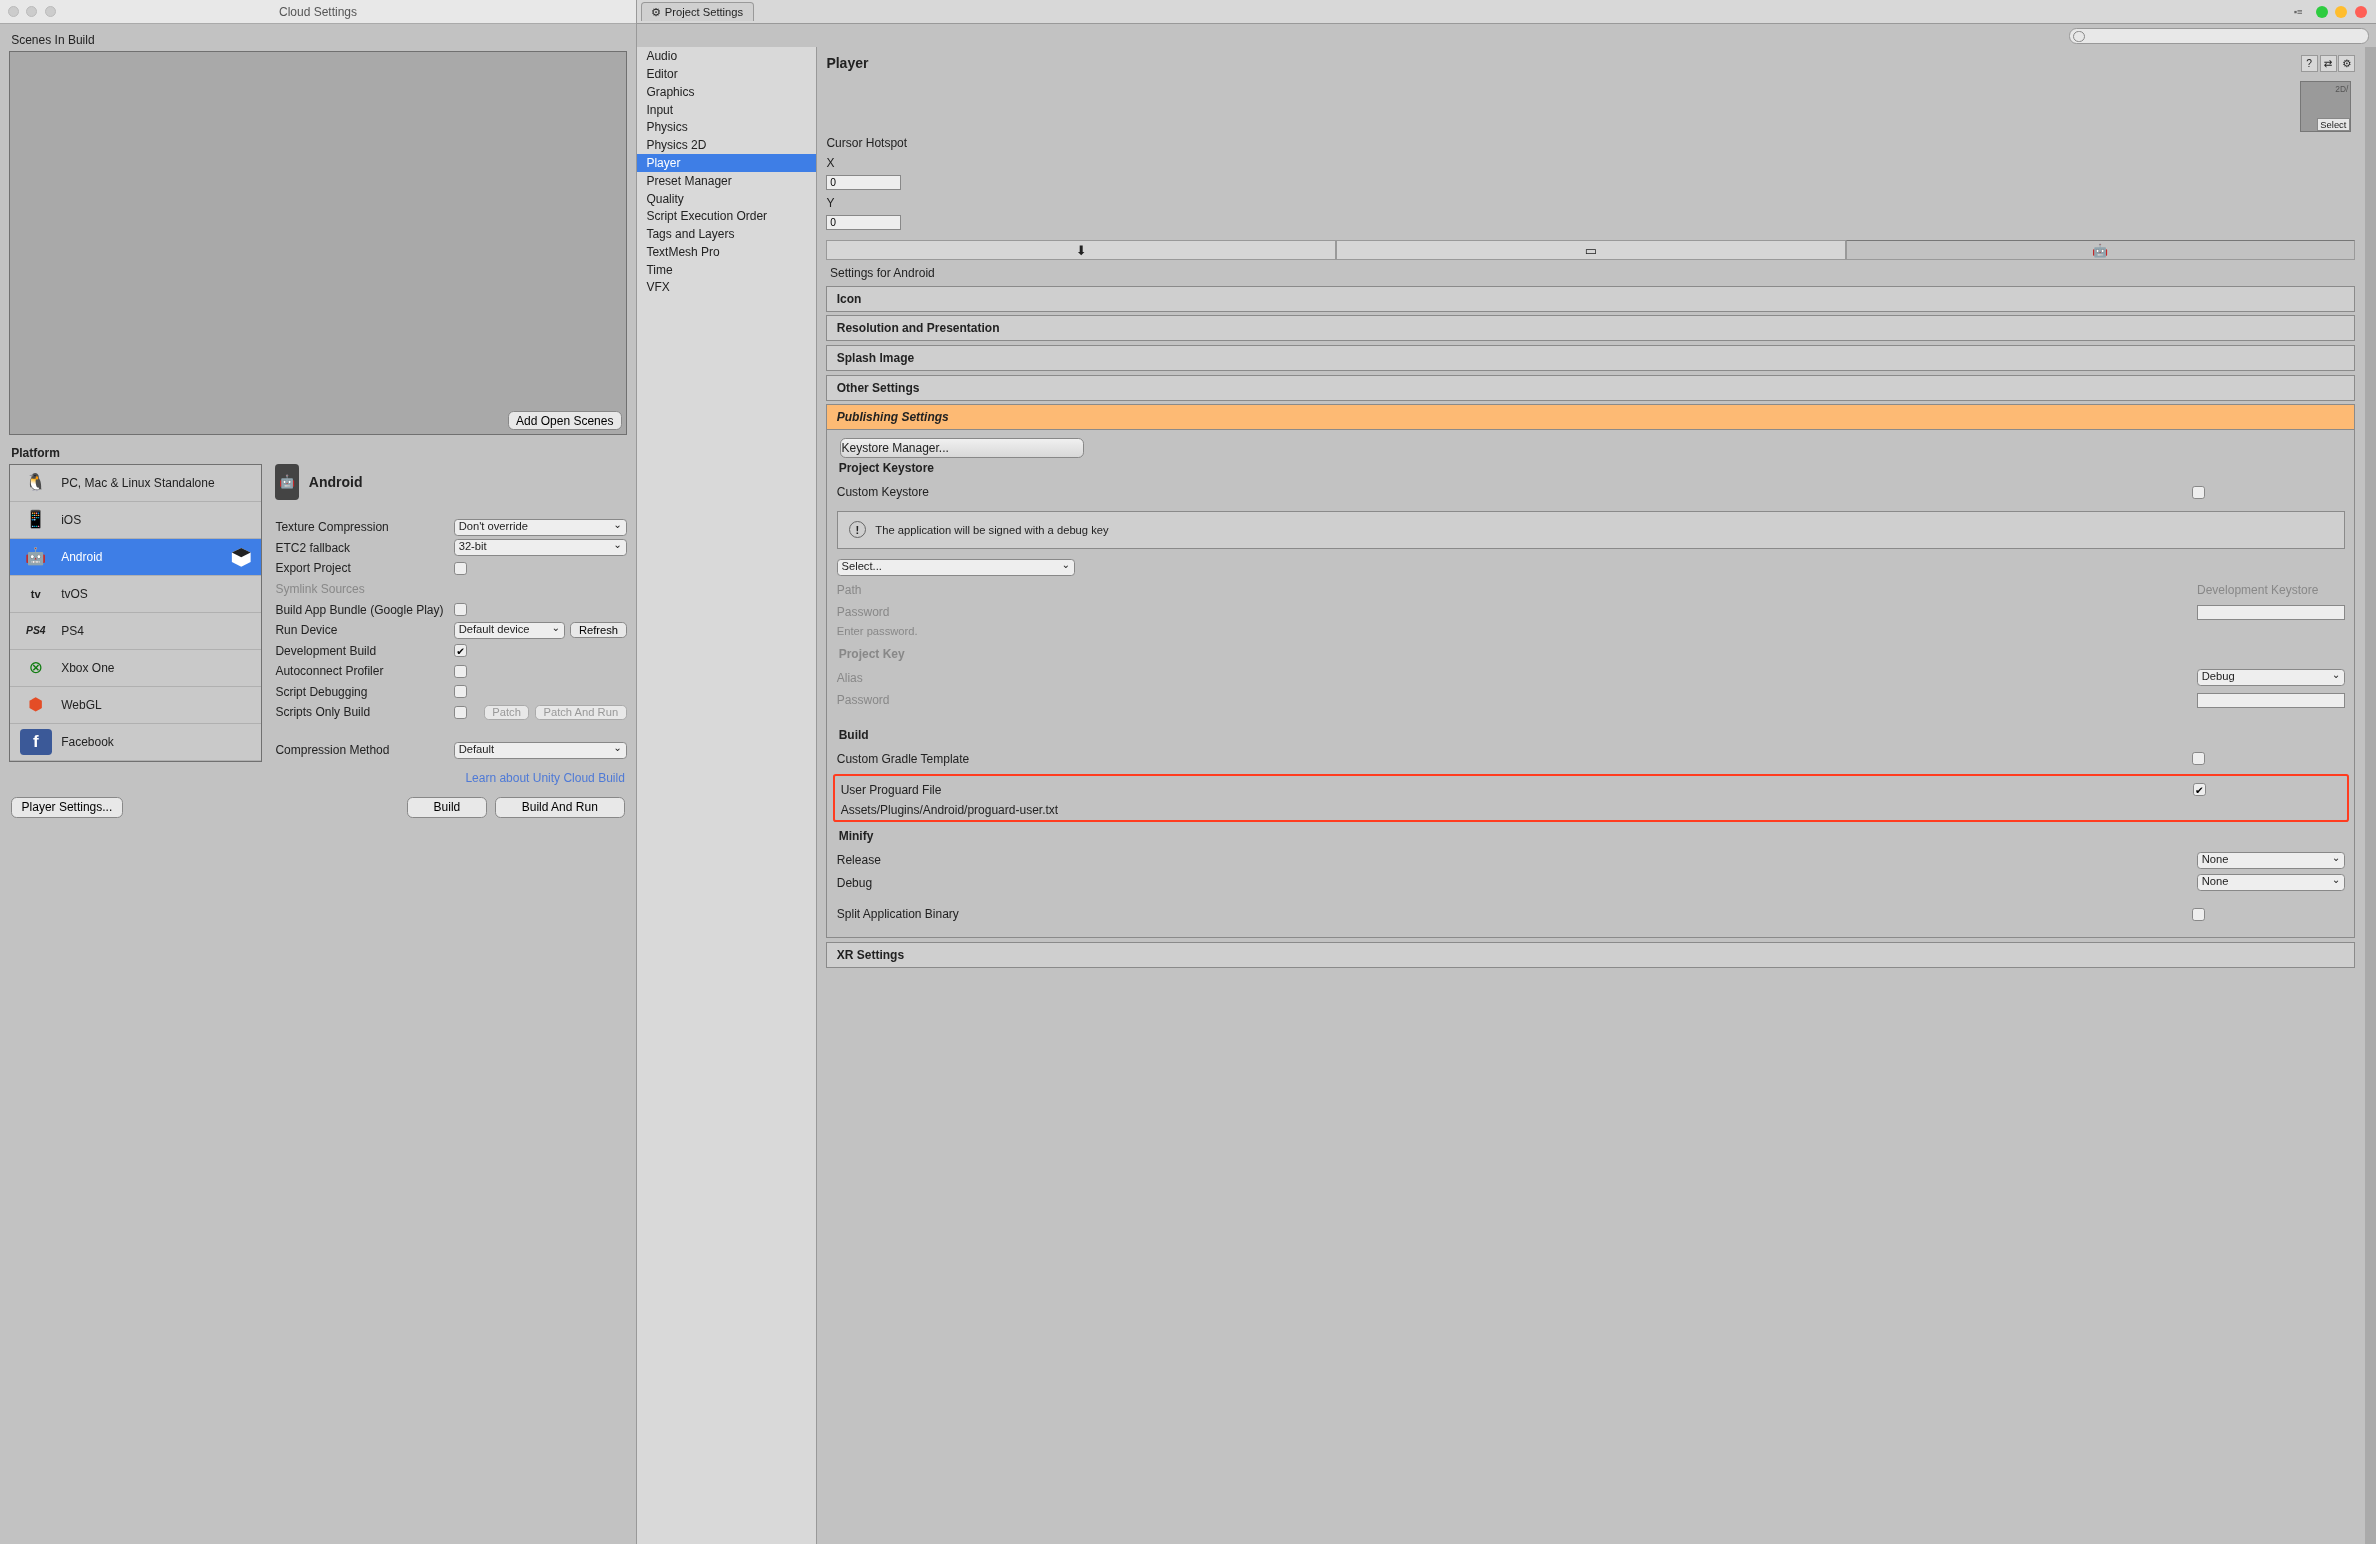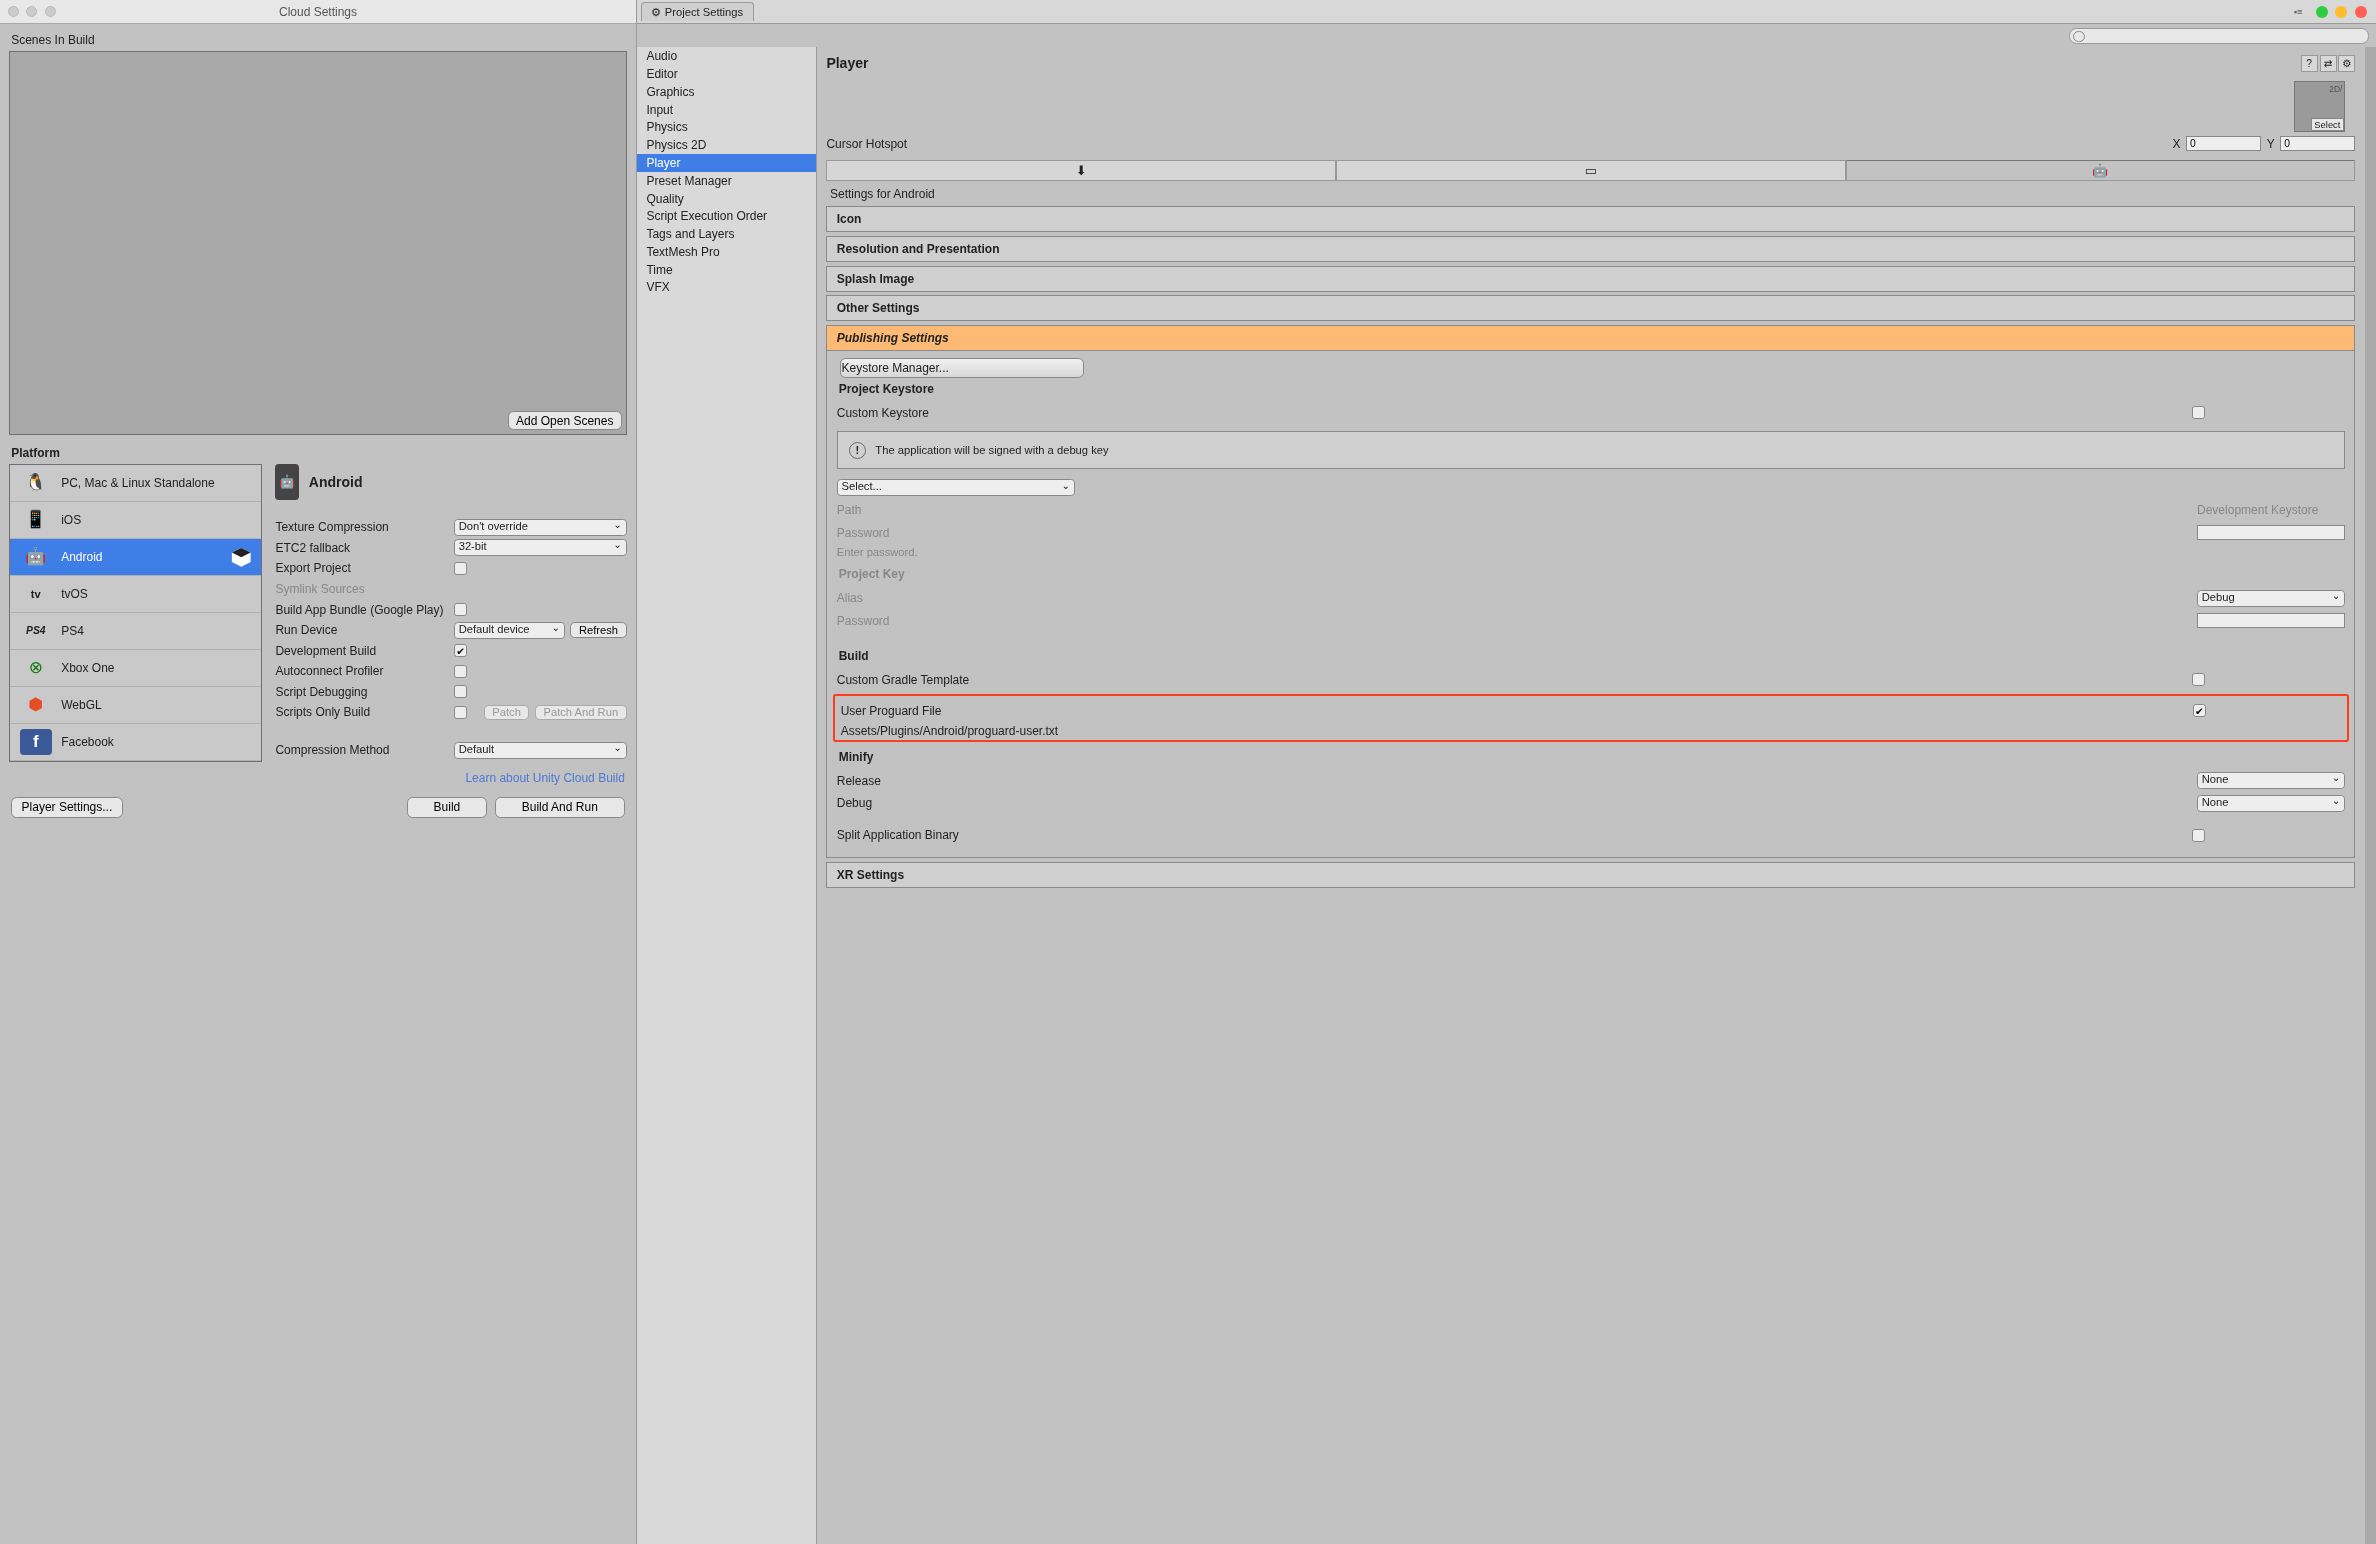--- a/index.html
+++ b/index.html
@@ -63,21 +63,21 @@
 .ps-side-item.selected { background: #3e7ee6; color: #fff; }
 
 .ps-main { flex: 1; display: flex; flex-direction: column; overflow-y: auto; background: #c2c2c2; }
 .ps-header { display: flex; align-items: flex-start; padding: 7.5px 9.4px 0; }
 .ps-header h2 { font-size: 14px; font-weight: 700; }
 .ps-header-icons { margin-left: auto; display: flex; gap: 1.9px; }
 .hicon { width: 17px; height: 17px; background: #d8d8d8; border: 0.9px solid #999; display: flex; align-items: center; justify-content: center; font-size: 10.3px; }
 
 .cursor-thumb { margin-left: auto; margin-right: 5.6px; width: 51px; height: 51px; background: #9a9a9a; border: 0.9px solid #777; position: relative; margin-top: 9.4px; }
 .cursor-thumb .sel { position: absolute; right: 0; bottom: 0; background: #e8e8e8; border: 0.9px solid #888; font-size: 9.4px; padding: 0 2.8px; }
-.cursor-row { display: flex; align-items: flex-end; gap: 5.6px; padding: 3.7px 9.4px 9.4px; }
+.cursor-row { display: flex; align-items: flex-start; gap: 5.6px; padding: 3.7px 9.4px 9.4px; flex-direction: column; }
 .cursor-row .label { flex: 1; font-size: 12px; }
 .numfield { width: 75px; height: 15px; background: #eee; border: 0.9px solid #888; font-size: 10.3px; padding: 0 2.8px; }
 
 .platform-tabs { display: flex; margin: 0 9.4px; }
 .ptab { flex: 1; height: 20.6px; background: #d6d6d6; border: 0.9px solid #999; display: flex; align-items: center; justify-content: center; font-size: 13px; }
 .ptab.active { background: #c2c2c2; border-top: 0.9px solid #777; }
 .settings-for { padding: 5.6px 13px; font-size: 12px; }
 
 .fold { margin: 0 9.4px 3.7px; }
 .fold-head { height: 26px; background: #cfcfcf; border: 0.9px solid #8a8a8a; display: flex; align-items: center; padding: 0 9.4px; font-weight: 700; font-size: 12px; }
@@ -267,21 +267,21 @@
 
       <div class="ps-main">
         <div class="ps-header">
           <h2>Player</h2>
           <div class="ps-header-icons">
             <span class="hicon">?</span>
             <span class="hicon">⇄</span>
             <span class="hicon">⚙</span>
           </div>
         </div>
-        <div style="display:flex;justify-content:flex-end;padding-right:14px">
+        <div style="display:flex;justify-content:flex-end;padding-right:8px">
           <div class="cursor-thumb">
             <span style="position:absolute;top:1.9px;right:1.9px;font-size:8.4px;color:#555">2D/</span>
             <span class="sel">Select</span>
           </div>
         </div>
         <div class="cursor-row">
           <span class="label">Cursor Hotspot</span>
           <span>X</span>
           <input class="numfield" value="0" style="">
           <span>Y</span>

